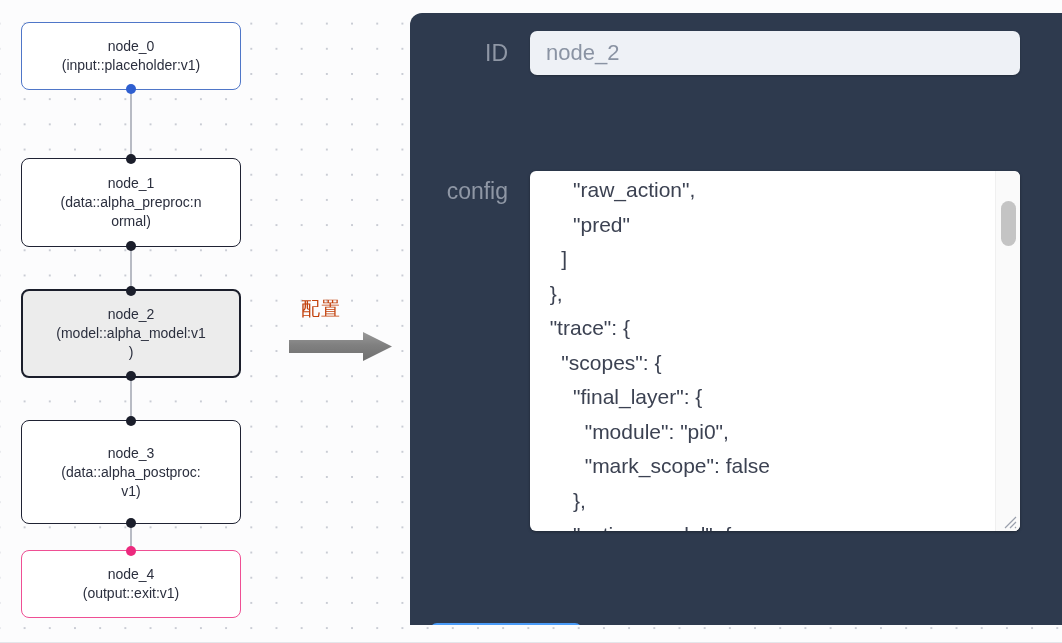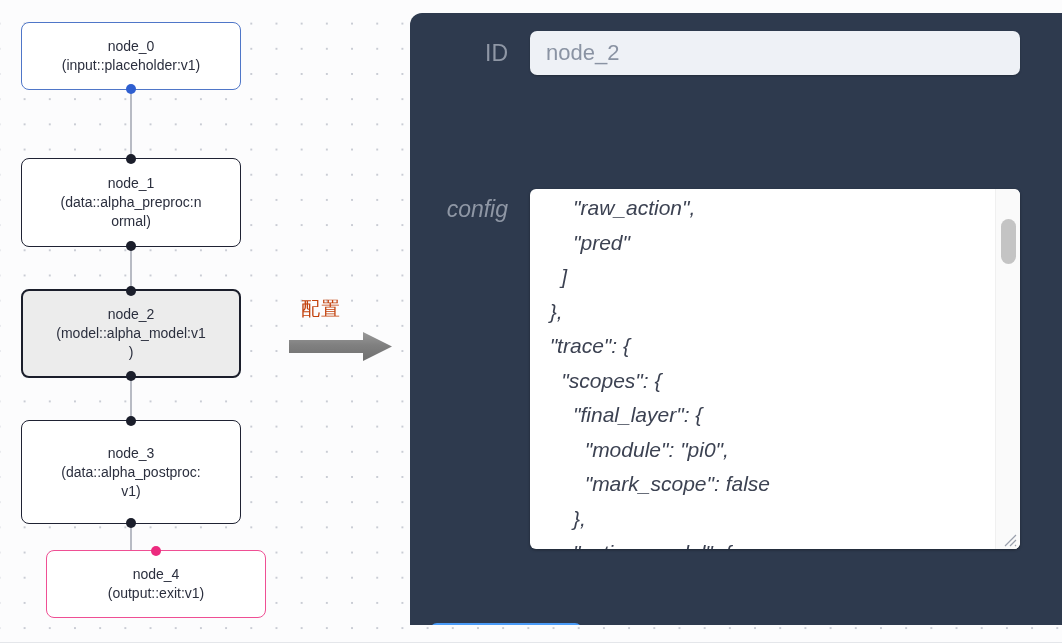--- a/index.html
+++ b/index.html
@@ -38,21 +38,21 @@
     text-align: center;
     color: #2b2f3e;
     font-size: 14px;
     line-height: 19px;
     padding: 4px 2px;
     box-shadow: 0 0 0 0 rgba(0,0,0,0);
   }
   .node .node-text { display: block; white-space: pre-line; }
 
   .node.input-node  { border-color: #4f76c8; border-width: 1.6px; }
-  .node.output-node { border-color: #ef4f94; border-width: 1.8px; margin-left: 25px; }
+  .node.output-node { border-color: #ef4f94; border-width: 1.8px; }
   .node.selected    { background: #ececec; border-width: 2.2px; border-color: #1b1e2b; }
 
   
   .handle {
     position: absolute;
     width: 10px; height: 10px;
     border-radius: 50%;
     background: #1b1e2b;
     left: 50%;
     transform: translate(-50%, -50%);
@@ -128,21 +128,21 @@
     font-size: 22px;
     padding: 0 16px;
     line-height: 44px;
     font-family: "Liberation Sans", sans-serif;
     box-shadow: 0 1px 2px rgba(0,0,0,0.25);
     overflow: hidden;
     white-space: nowrap;
   }
 
   
-  #config-row { top: 176px; font-style: italic; }
+  #config-row { top: 158px; }
   #config-row .field-label { line-height: 40px; }
   #config-textarea-wrap {
     position: relative;
     width: 490px;
     height: 360px;
     background: #ffffff;
     border-radius: 6px;
     box-shadow: 0 1px 3px rgba(0,0,0,0.35);
     overflow: hidden;
   }

